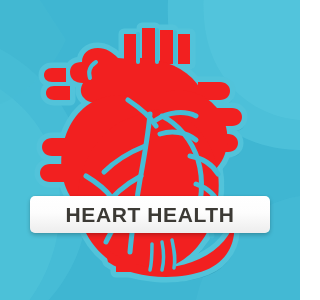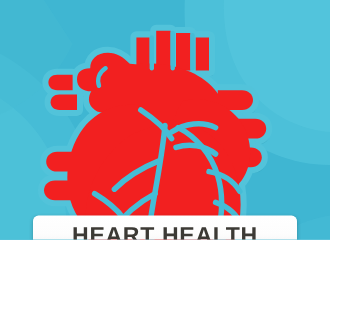--- a/index.html
+++ b/index.html
@@ -6,21 +6,21 @@
     margin: 0;
     padding: 0;
     background: #ffffff;
   }
   body {
     font-family: "Liberation Sans", sans-serif;
   }
   #card {
     position: relative;
     width: 300px;
-    height: 218px;
+    height: 300px;
     overflow: hidden;
     background: #3fb6d2;
   }
   #bg-svg, #heart-svg {
     position: absolute;
     left: 0;
     top: 0;
     width: 300px;
     height: 300px;
     display: block;

